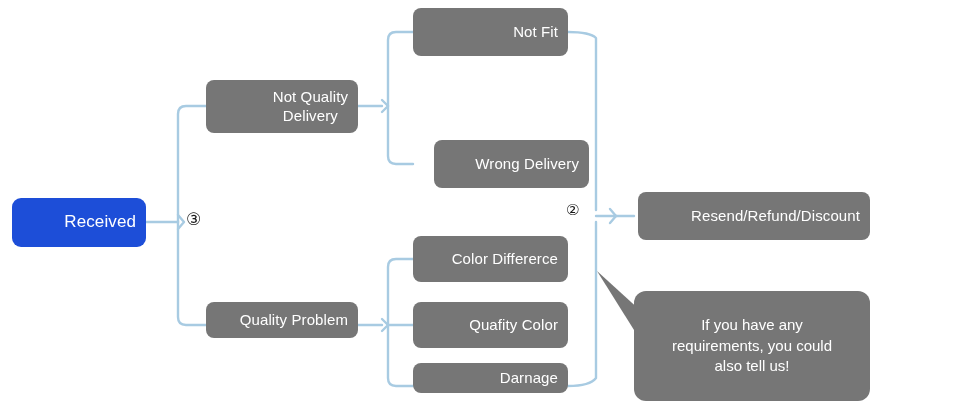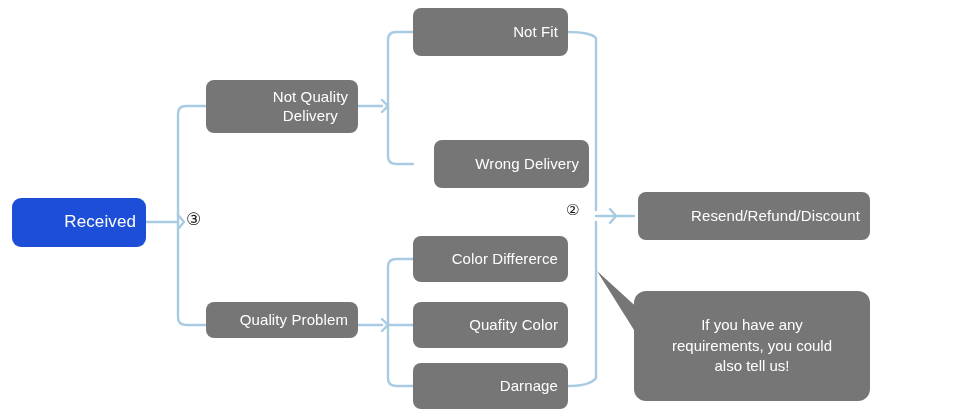--- a/index.html
+++ b/index.html
@@ -134,21 +134,21 @@
   </div>
 
   <div class="node gray" style="left:413px; top:236px; width:155px; height:46px; font-size:15px;">
     <span class="node-label">Color Differerce</span>
   </div>
 
   <div class="node gray" style="left:413px; top:302px; width:155px; height:46px; font-size:15px;">
     <span class="node-label">Quafity Color</span>
   </div>
 
-  <div class="node gray" style="left:413px; top:363px; width:155px; height:46px; font-size:15px;">
+  <div class="node gray" style="left:413px; top:363px; width:155px; height:30px; font-size:15px;">
     <span class="node-label">Darnage</span>
   </div>
 
   <div class="node gray" style="left:638px; top:192px; width:232px; height:48px; font-size:15px;">
     <span class="node-label">Resend/Refund/Discount</span>
   </div>
 
   <div class="callout" style="left:634px; top:283px; width:236px; height:110px; font-size:15px;margin-top:8px;">
     <span class="node-label">If you have any
 requirements, you could

